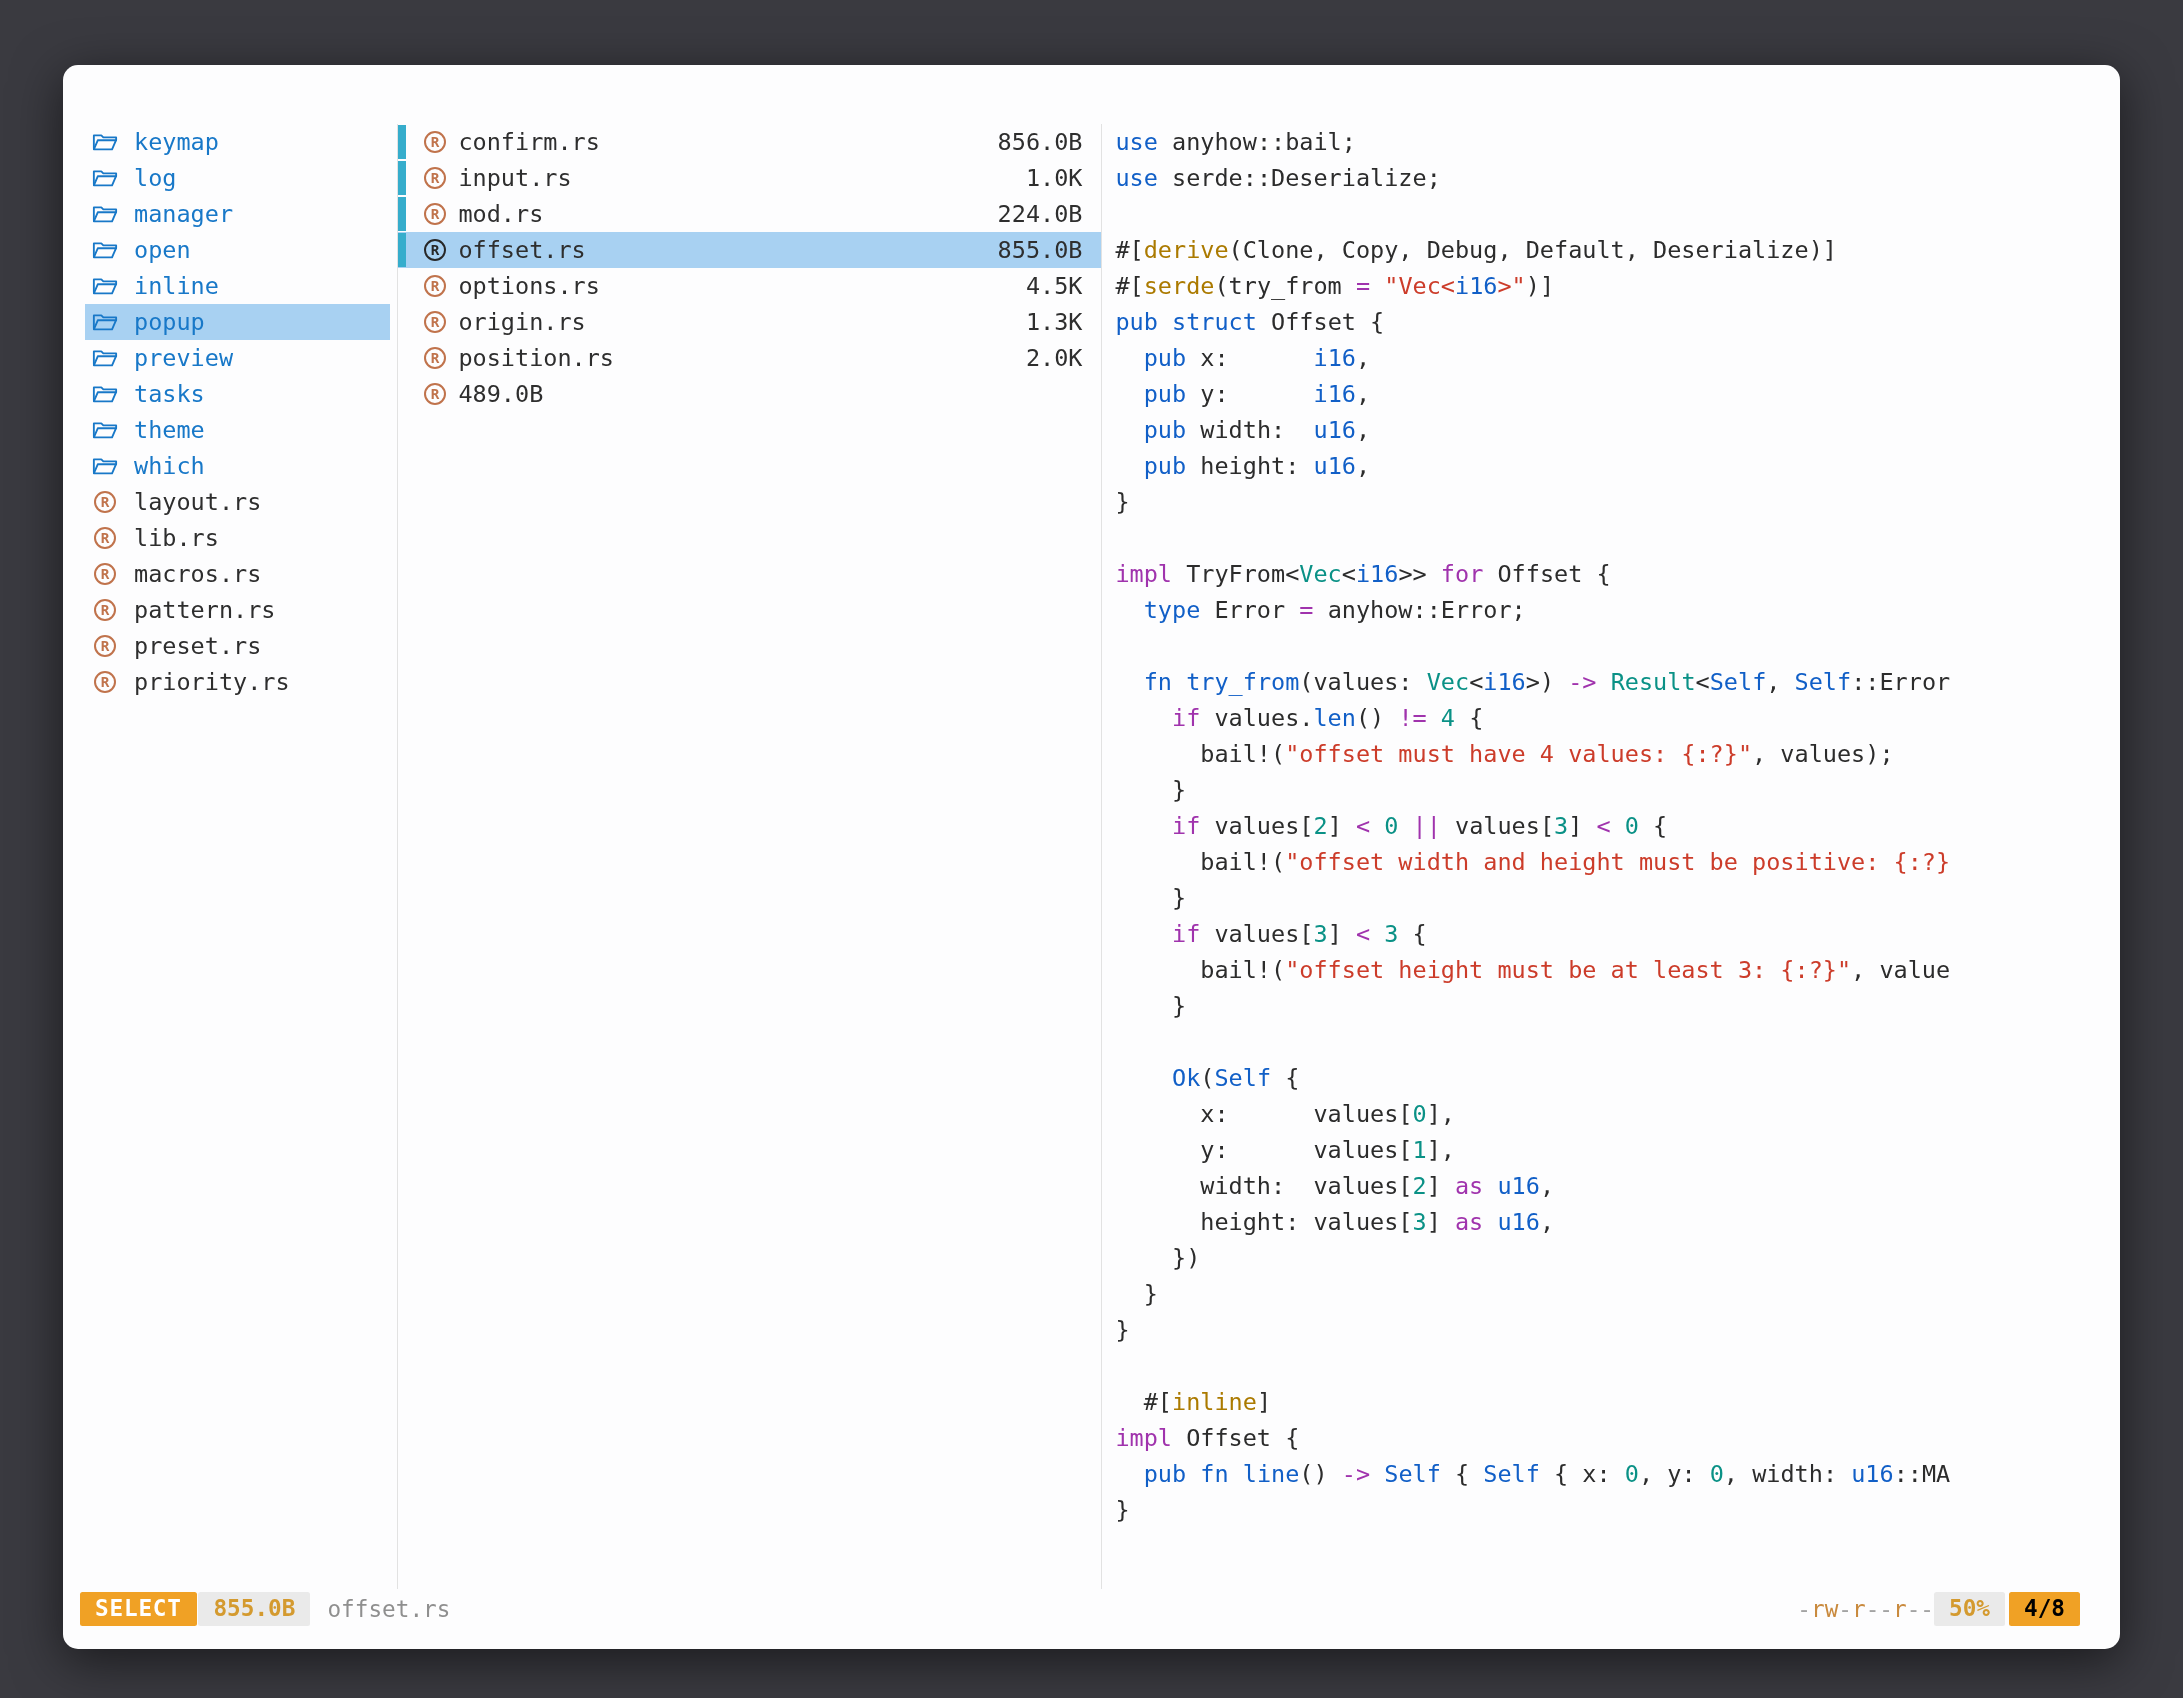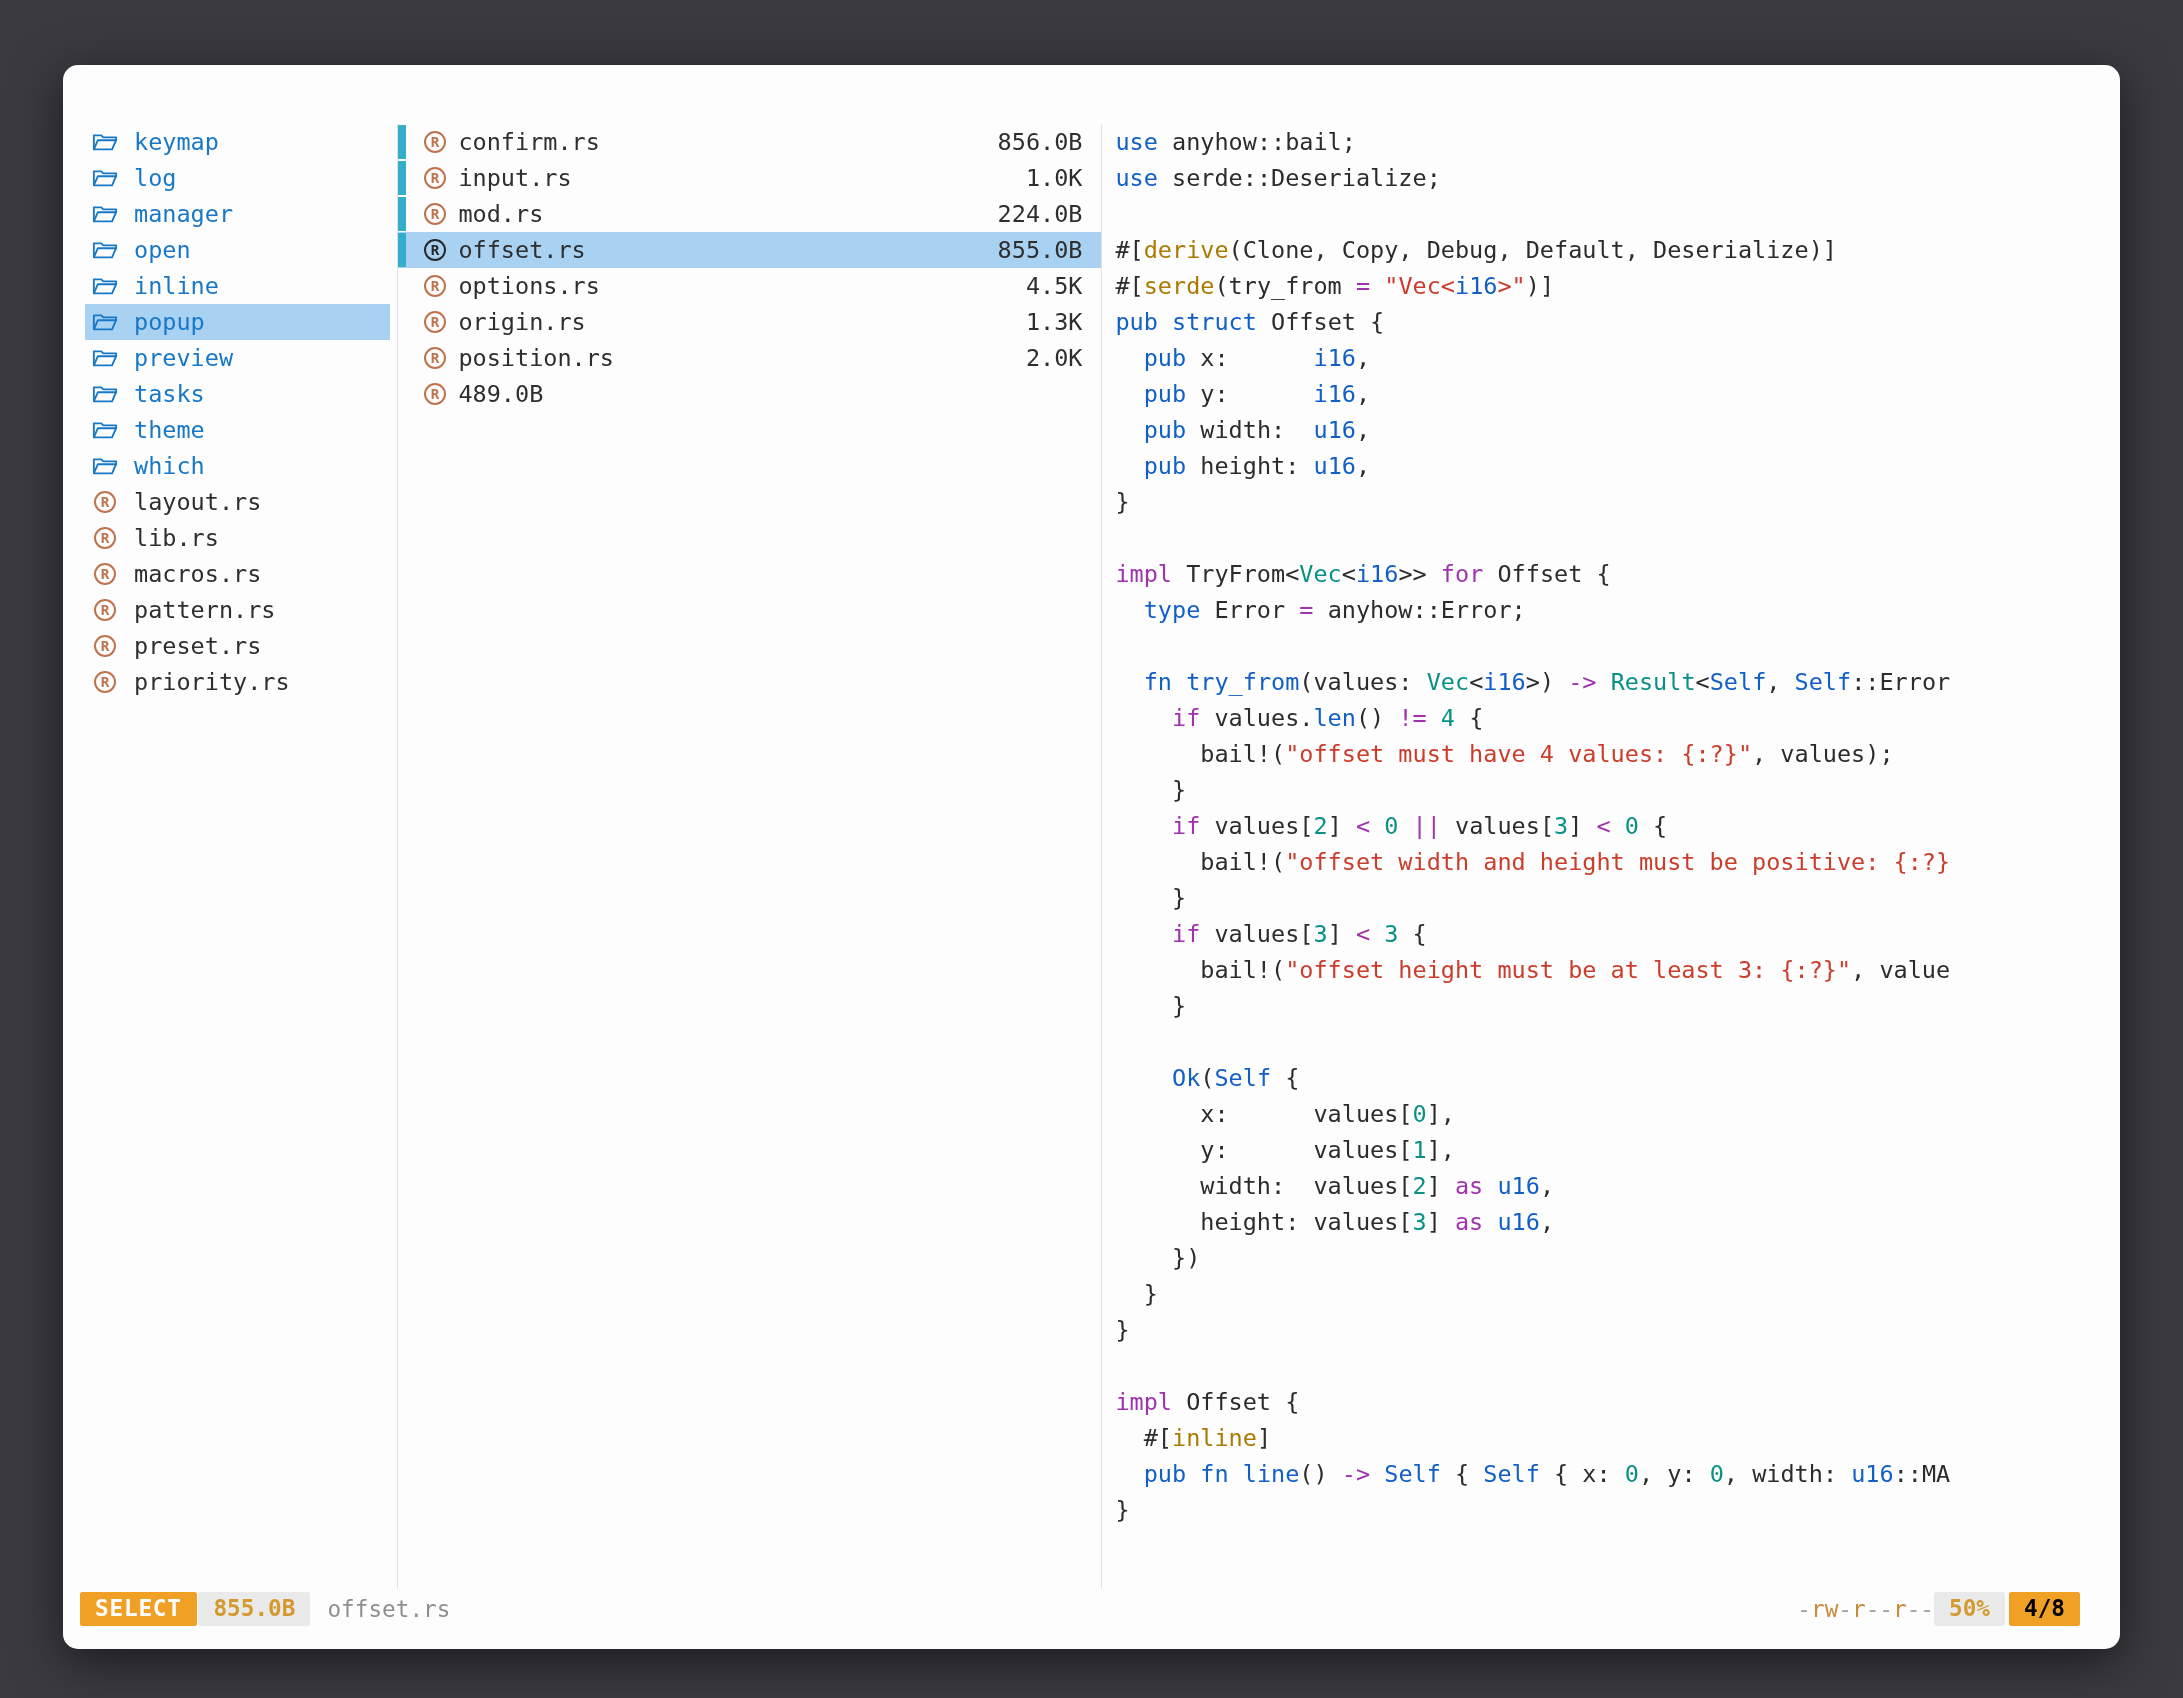--- a/index.html
+++ b/index.html
@@ -279,22 +279,22 @@
           <div class="code-line">&nbsp;</div>
           <div class="code-line"><span class="c-p">    </span><span class="c-k">Ok</span><span class="c-p">(</span><span class="c-k">Self</span><span class="c-p"> {</span></div>
           <div class="code-line"><span class="c-p">      x:      values[</span><span class="c-t">0</span><span class="c-p">],</span></div>
           <div class="code-line"><span class="c-p">      y:      values[</span><span class="c-t">1</span><span class="c-p">],</span></div>
           <div class="code-line"><span class="c-p">      width:  values[</span><span class="c-t">2</span><span class="c-p">] </span><span class="c-o">as</span><span class="c-p"> </span><span class="c-k">u16</span><span class="c-p">,</span></div>
           <div class="code-line"><span class="c-p">      height: values[</span><span class="c-t">3</span><span class="c-p">] </span><span class="c-o">as</span><span class="c-p"> </span><span class="c-k">u16</span><span class="c-p">,</span></div>
           <div class="code-line"><span class="c-p">    })</span></div>
           <div class="code-line"><span class="c-p">  }</span></div>
           <div class="code-line"><span class="c-p">}</span></div>
           <div class="code-line">&nbsp;</div>
+          <div class="code-line"><span class="c-p">  #[</span><span class="c-a">inline</span><span class="c-p">]</span></div>
           <div class="code-line"><span class="c-o">impl</span><span class="c-p"> Offset {</span></div>
-          <div class="code-line"><span class="c-p">  #[</span><span class="c-a">inline</span><span class="c-p">]</span></div>
           <div class="code-line"><span class="c-p">  </span><span class="c-k">pub</span><span class="c-p"> </span><span class="c-k">fn</span><span class="c-p"> </span><span class="c-k">line</span><span class="c-p">() </span><span class="c-o">-&gt;</span><span class="c-p"> </span><span class="c-k">Self</span><span class="c-p"> { </span><span class="c-k">Self</span><span class="c-p"> { x: </span><span class="c-t">0</span><span class="c-p">, y: </span><span class="c-t">0</span><span class="c-p">, width: </span><span class="c-k">u16</span><span class="c-p">::MA</span></div>
           <div class="code-line"><span class="c-p">}</span></div>
         </div>
     </div>
     <div class="statusbar">
       <div class="status-left">
         <span class="badge badge-mode">SELECT</span>
         <span class="badge badge-size">855.0B</span>
         <span class="status-filename">offset.rs</span>
       </div>

